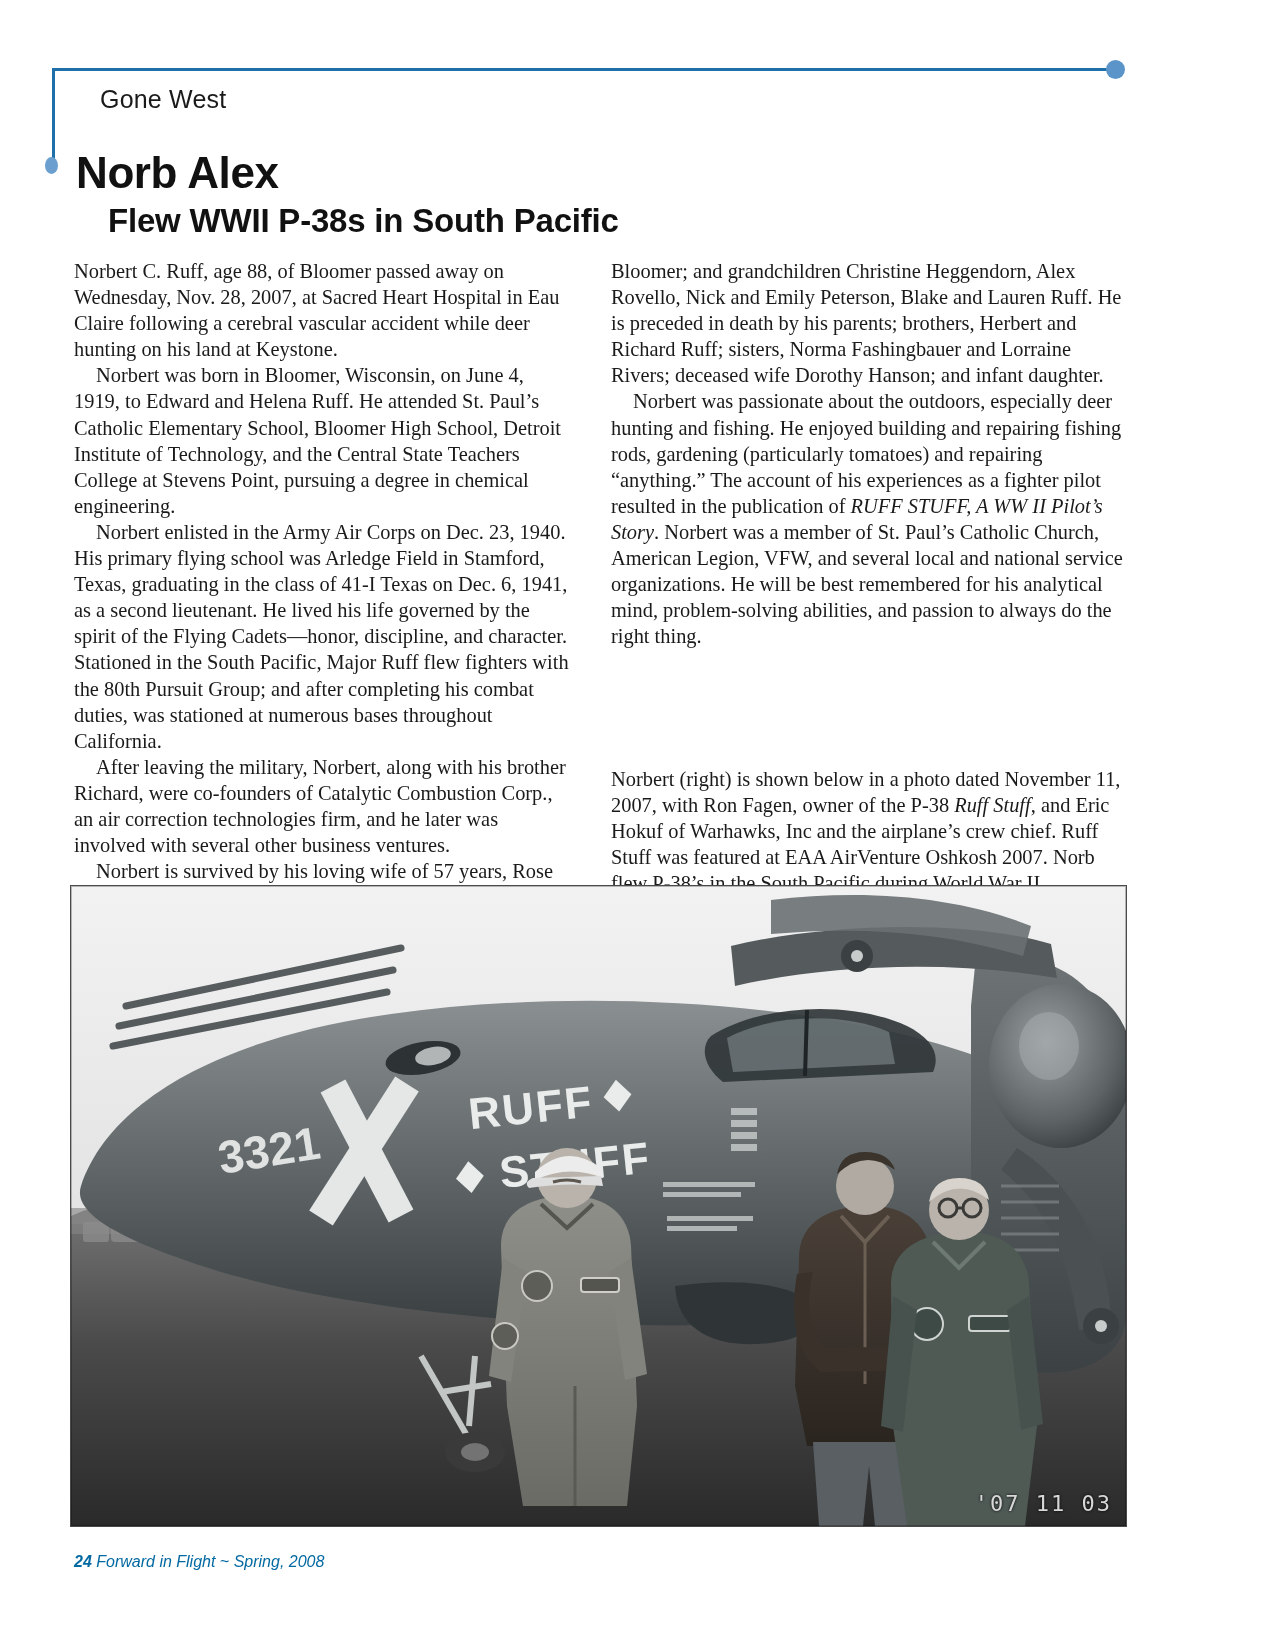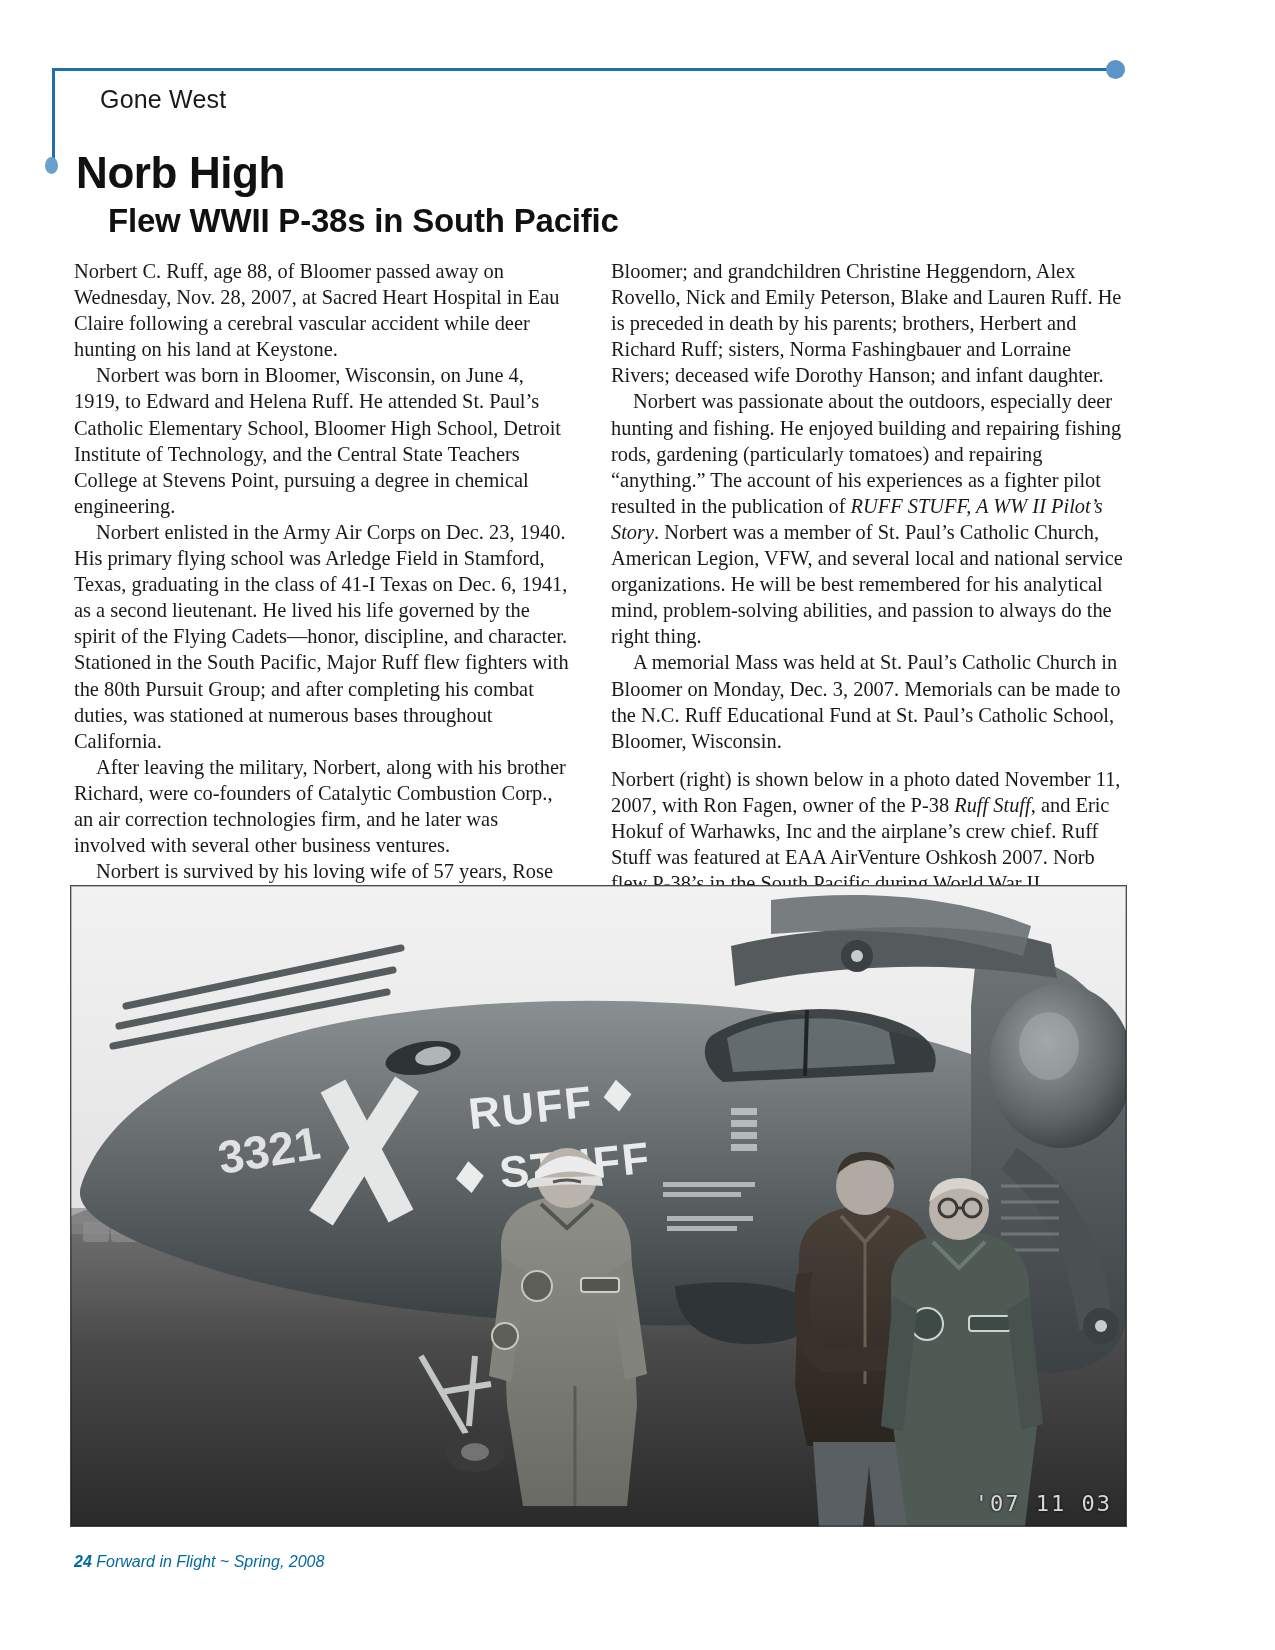--- a/index.html
+++ b/index.html
@@ -155,35 +155,34 @@
 </style>
 </head>
 <body>
 
 <div class="hdr-rule-h"></div>
 <div class="hdr-rule-v"></div>
 <div class="hdr-dot-right"></div>
 <div class="hdr-dot-left"></div>
 
 <div class="kicker">Gone West</div>
-<div class="title">Norb High</div>
+<div class="title">Norb Alex</div>
 <div class="subtitle">Flew WWII P-38s in South Pacific</div>
 
 <div class="col col-left">
   <p class="noindent">Norbert C. Ruff, age 88, of Bloomer passed away on Wednesday, Nov. 28, 2007, at Sacred Heart Hospital in Eau Claire following a cerebral vascular accident while deer hunting on his land at Keystone.</p>
   <p>Norbert was born in Bloomer, Wisconsin, on June 4, 1919, to Edward and Helena Ruff. He attended St. Paul’s Catholic Elementary School, Bloomer High School, Detroit Institute of Technology, and the Central State Teachers College at Stevens Point, pursuing a degree in chemical engineering.</p>
   <p>Norbert enlisted in the Army Air Corps on Dec. 23, 1940. His primary flying school was Arledge Field in Stamford, Texas, graduating in the class of 41-I Texas on Dec. 6, 1941, as a second lieutenant. He lived his life governed by the spirit of the Flying Cadets—honor, discipline, and character. Stationed in the South Pacific, Major Ruff flew fighters with the 80th Pursuit Group; and after completing his combat duties, was stationed at numerous bases throughout California.</p>
   <p>After leaving the military, Norbert, along with his brother Richard, were co-founders of Catalytic Combustion Corp., an air correction technologies firm, and he later was involved with several other business ventures.</p>
   <p>Norbert is survived by his loving wife of 57 years, Rose Eileen Ruff; daughters, Wendy Heggendorn (Ruedi) of Grenchen, Switzerland; Geralyn Rovello (James) of Portland, Oregon; Jacqueline Peterson (Ronald) of Bloomer and Jeanne Ruff of Salisbury, Maryland; one son, Mark Ruff (Kelly) of</p>
 </div>
 
 <div class="col col-right">
   <p class="noindent">Bloomer; and grandchildren Christine Heggendorn, Alex Rovello, Nick and Emily Peterson, Blake and Lauren Ruff. He is preceded in death by his parents; brothers, Herbert and Richard Ruff; sisters, Norma Fashingbauer and Lorraine Rivers; deceased wife Dorothy Hanson; and infant daughter.</p>
   <p><span>Norbert was passionate about the outdoors, especially deer hunting and fishing. He enjoyed building and repairing fishing rods, gardening (particularly tomatoes) and repairing “anything.” The account of his experiences as a fighter pilot resulted in the publication of </span><em>RUFF STUFF, A WW II Pilot’s Story</em><span>. Norbert was a member of St. Paul’s Catholic Church, American Legion, VFW, and several local and national service organizations. He will be best remembered for his analytical mind, problem-solving abilities, and passion to always do the right thing.</span></p>
-  <p>A memorial Mass was held at St. Paul’s Catholic Church in Bloomer on Monday, Dec. 3, 2007. Memorials can be made to the N.C. Ruff Educational Fund at St. Paul’s Catholic School, Bloomer, Wisconsin.</p>
 </div>
 
 <div class="caption-block">
   <p><span>Norbert (right) is shown below in a photo dated November 11, 2007, with Ron Fagen, owner of the P-38 </span><em>Ruff Stuff</em><span>, and Eric Hokuf of Warhawks, Inc and the airplane’s crew chief. Ruff Stuff was featured at EAA AirVenture Oshkosh 2007. Norb flew P-38’s in the South Pacific during World War II.</span></p>
 </div>
 
 <div class="photo">
   <svg width="1055" height="640" viewBox="0 0 1055 640">
     <defs>
       <linearGradient id="sky" x1="0" y1="0" x2="0" y2="1">

